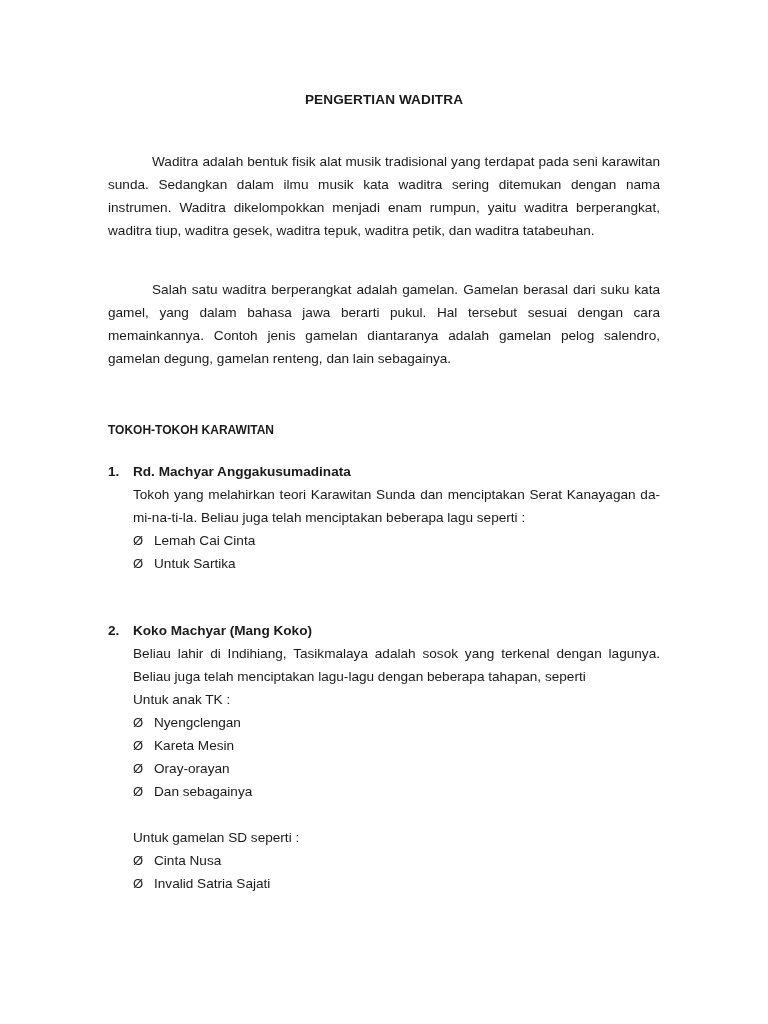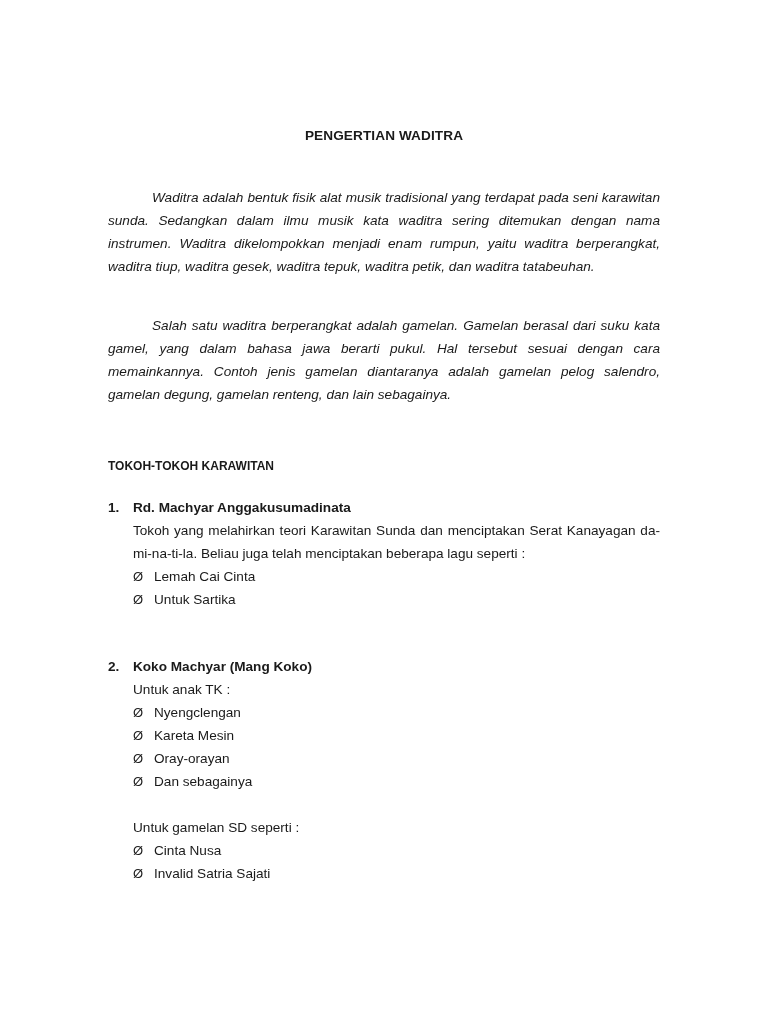--- a/index.html
+++ b/index.html
@@ -15,41 +15,39 @@
       font-family: "Liberation Sans", sans-serif;
       color: #1a1a1a;
       font-size: 13.6px;
     }
     .page {
       position: absolute;
       left: 0; top: 0;
       width: 768px;
       height: 937px;
       background: #ffffff;
-      margin-top: 36px;
     }
     .title {
       position: absolute;
       top: 92px;
       left: 0;
       width: 768px;
       text-align: center;
       font-weight: bold;
       font-size: 13.6px;
       letter-spacing: 0.1px;
     }
     .para {
       position: absolute;
       left: 108px;
       width: 552px;
       line-height: 23px;
       text-align: justify;
       text-indent: 44px;
       margin: 0;
-      font-style: italic;
     }
     .para1 { top: 150px; }
     .para2 { top: 278px; }
     .section-heading {
       position: absolute;
       left: 108px;
       top: 423px;
       font-weight: bold;
       font-size: 12px;
     }
@@ -133,20 +131,21 @@
       </ul>
     </div>
   </div>
 
   <div class="tokoh tokoh2">
     <div class="tokoh-name">
       <span class="tokoh-num">2.</span>
       <span>Koko Machyar (Mang Koko)</span>
     </div>
     <div class="tokoh-body">
+      <p>Beliau lahir di Indihiang, Tasikmalaya adalah sosok yang terkenal dengan lagunya. Beliau juga telah menciptakan lagu-lagu dengan beberapa tahapan, seperti</p>
       <div class="sublabel">Untuk anak TK :</div>
       <ul class="bullet-list">
         <li class="bullet-item">
           <span class="bullet-glyph">Ø</span>
           <span>Nyengclengan</span>
         </li>
         <li class="bullet-item">
           <span class="bullet-glyph">Ø</span>
           <span>Kareta Mesin</span>
         </li>

